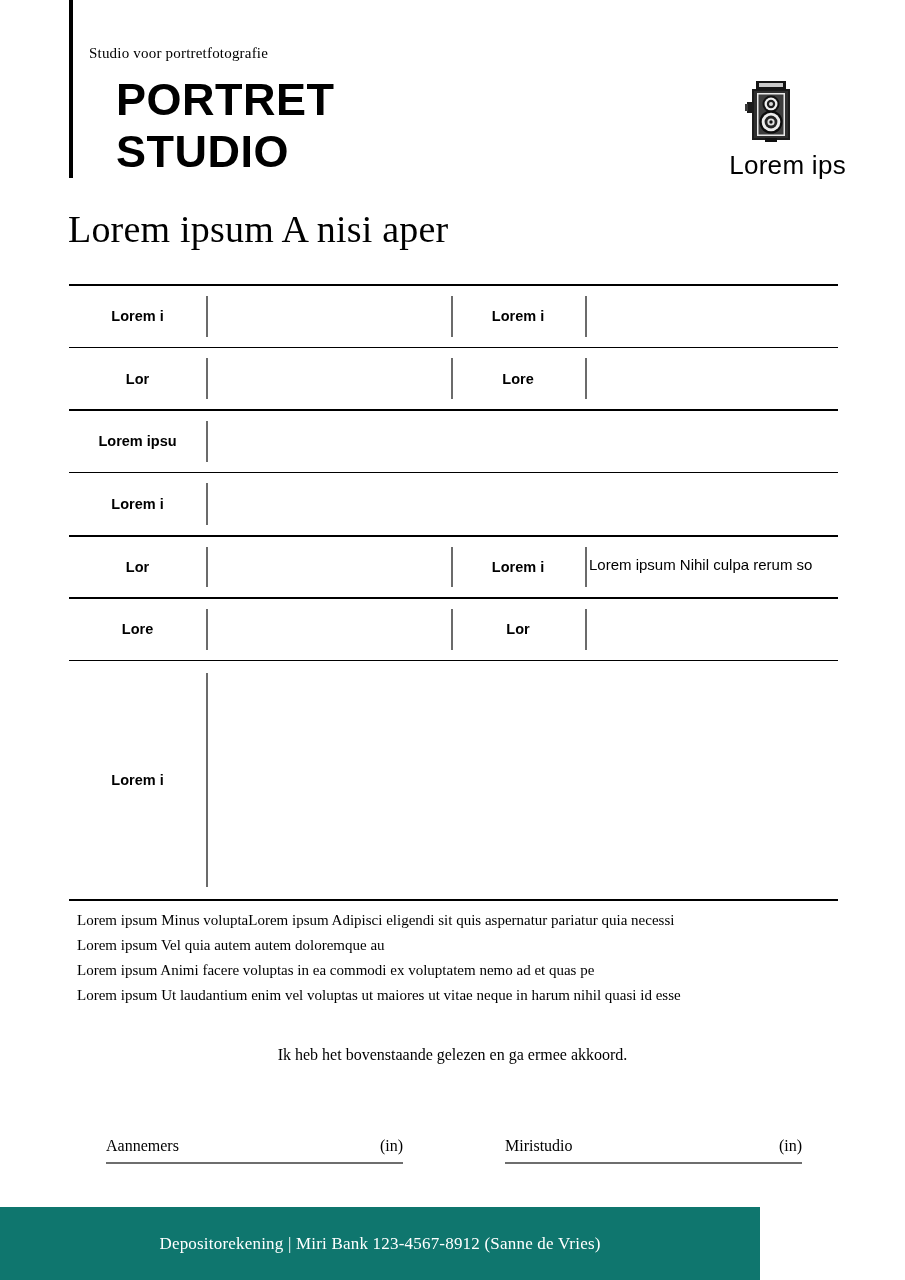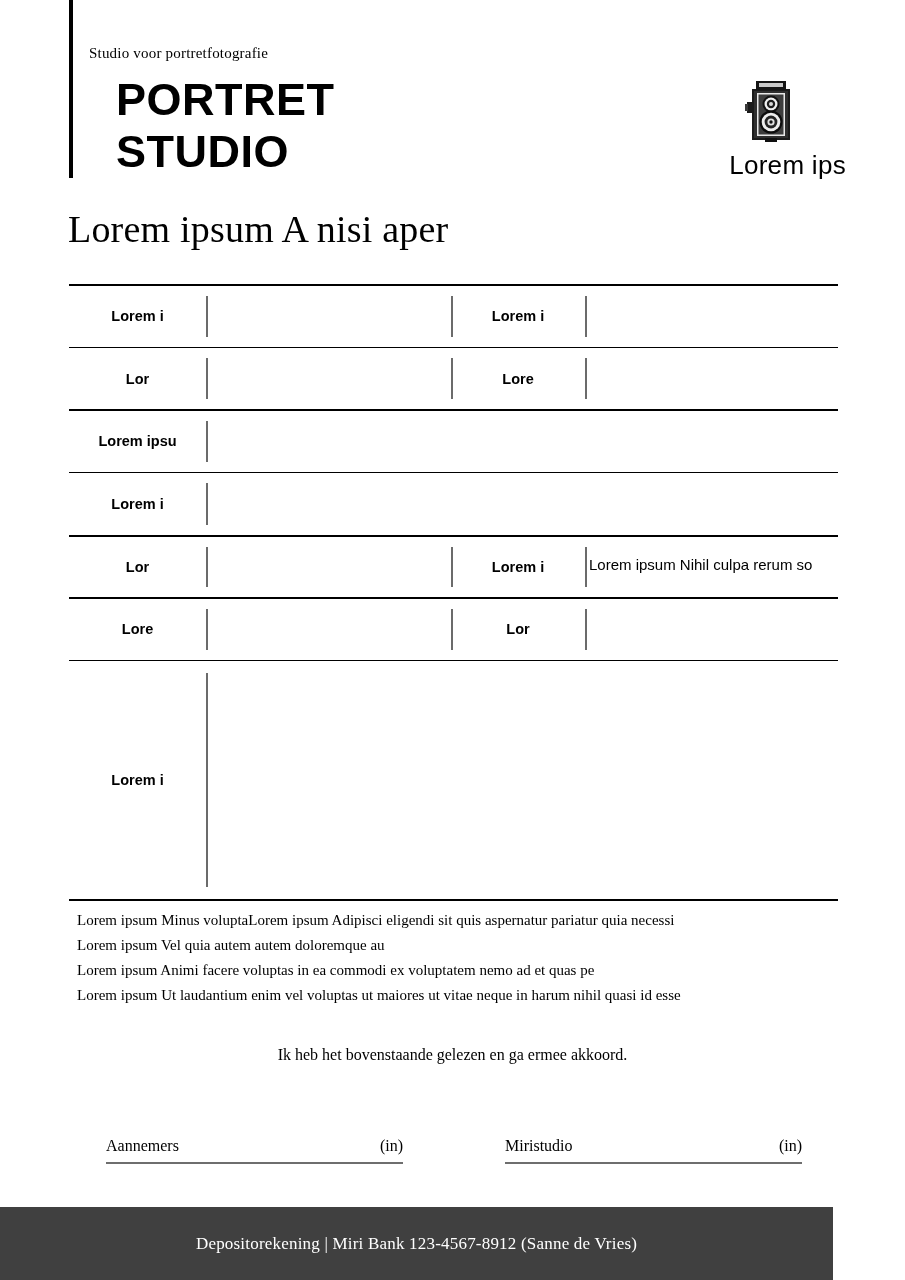--- a/index.html
+++ b/index.html
@@ -226,23 +226,23 @@
     width: 100%;
     height: 2px;
     background: #6e6e6e;
   }
 
   
   .footer {
     position: absolute;
     left: 0;
     top: 1207px;
-    width: 833px;
+    width: 760px;
     height: 73px;
-    background: #404040;
+    background: #0f766e;
     display: flex;
     align-items: center;
     justify-content: center;
   }
   .footer-text {
     color: #ffffff;
     font-family: "Liberation Serif", serif;
     font-size: 17px;
     letter-spacing: .2px;
     white-space: nowrap;

